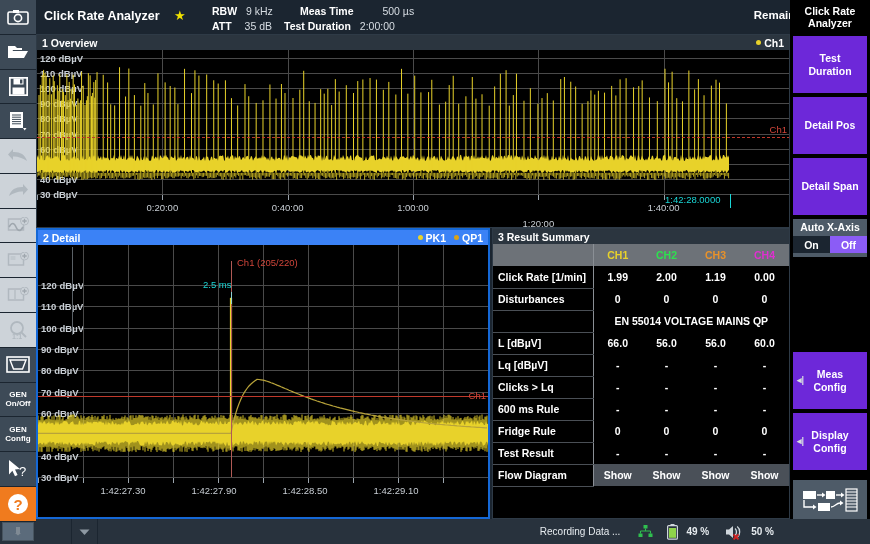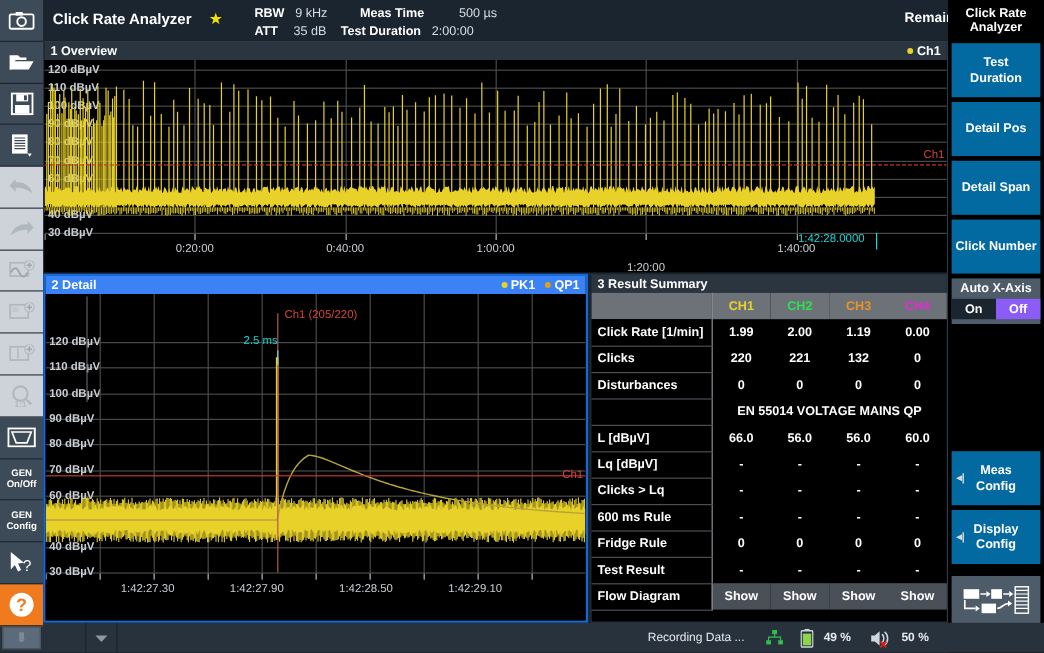--- a/index.html
+++ b/index.html
@@ -116,21 +116,21 @@
     position: absolute; left: 790px; top: 0; width: 80px; height: 544px;
     background: #000; display: flex; flex-direction: column;
   }
   .sk-title {
     height: 34px; background: #000; color: #fff;
     font-size: 10.5px; font-weight: bold; line-height: 1.15;
     display: flex; align-items: center; justify-content: center;
     text-align: center;
   }
   .sk {
-    height: 45px; margin: 2px 3px; background: #0369a1; color: #fff;
+    height: 57px; margin: 2px 3px; background: #6d28d9; color: #fff;
     font-size: 10.5px; font-weight: bold; line-height: 1.2;
     display: flex; align-items: center; justify-content: center;
     text-align: center; position: relative;
   }
   .sk .arrow { position: absolute; left: 4px; font-size: 9px; color: #d6dbe0; }
   .sk-toggle { height: 38px; margin: 2px 3px; background: #4e5b68; color: #fff; }
   .sk-toggle .tlabel {
     font-size: 10.5px; font-weight: bold; text-align: center;
     padding-top: 2px; height: 17px;
   }
@@ -1568,27 +1568,20 @@
       </thead>
       <tbody id="summary-body">
           <tr>
             <td class="rowlabel">Click Rate [1/min]</td>
             <td class="val">1.99</td>
             <td class="val">2.00</td>
             <td class="val">1.19</td>
             <td class="val">0.00</td>
           </tr>
           <tr>
-            <td class="rowlabel">Clicks</td>
-            <td class="val">220</td>
-            <td class="val">221</td>
-            <td class="val">132</td>
-            <td class="val">0</td>
-          </tr>
-          <tr>
             <td class="rowlabel">Disturbances</td>
             <td class="val">0</td>
             <td class="val">0</td>
             <td class="val">0</td>
             <td class="val">0</td>
           </tr>
           <tr>
             <td class="rowlabel"></td>
             <td colspan="4" class="fullrow">EN 55014 VOLTAGE MAINS QP</td>
           </tr>
@@ -1657,23 +1650,20 @@
         <div>Test</div>
         <div>Duration</div>
       </div>
     </div>
     <div class="sk">
       <span>Detail Pos</span>
     </div>
     <div class="sk">
       <span>Detail Span</span>
     </div>
-    <div class="sk">
-      <span>Click Number</span>
-    </div>
     <div class="sk-toggle">
       <div class="tlabel">Auto X-Axis</div>
       <div class="opts">
         <div class="opt">On</div>
         <div class="opt sel">Off</div>
       </div>
     </div>
     <div class="sk-spacer"></div>
     <div class="sk">
       <span class="arrow">◂|</span>

